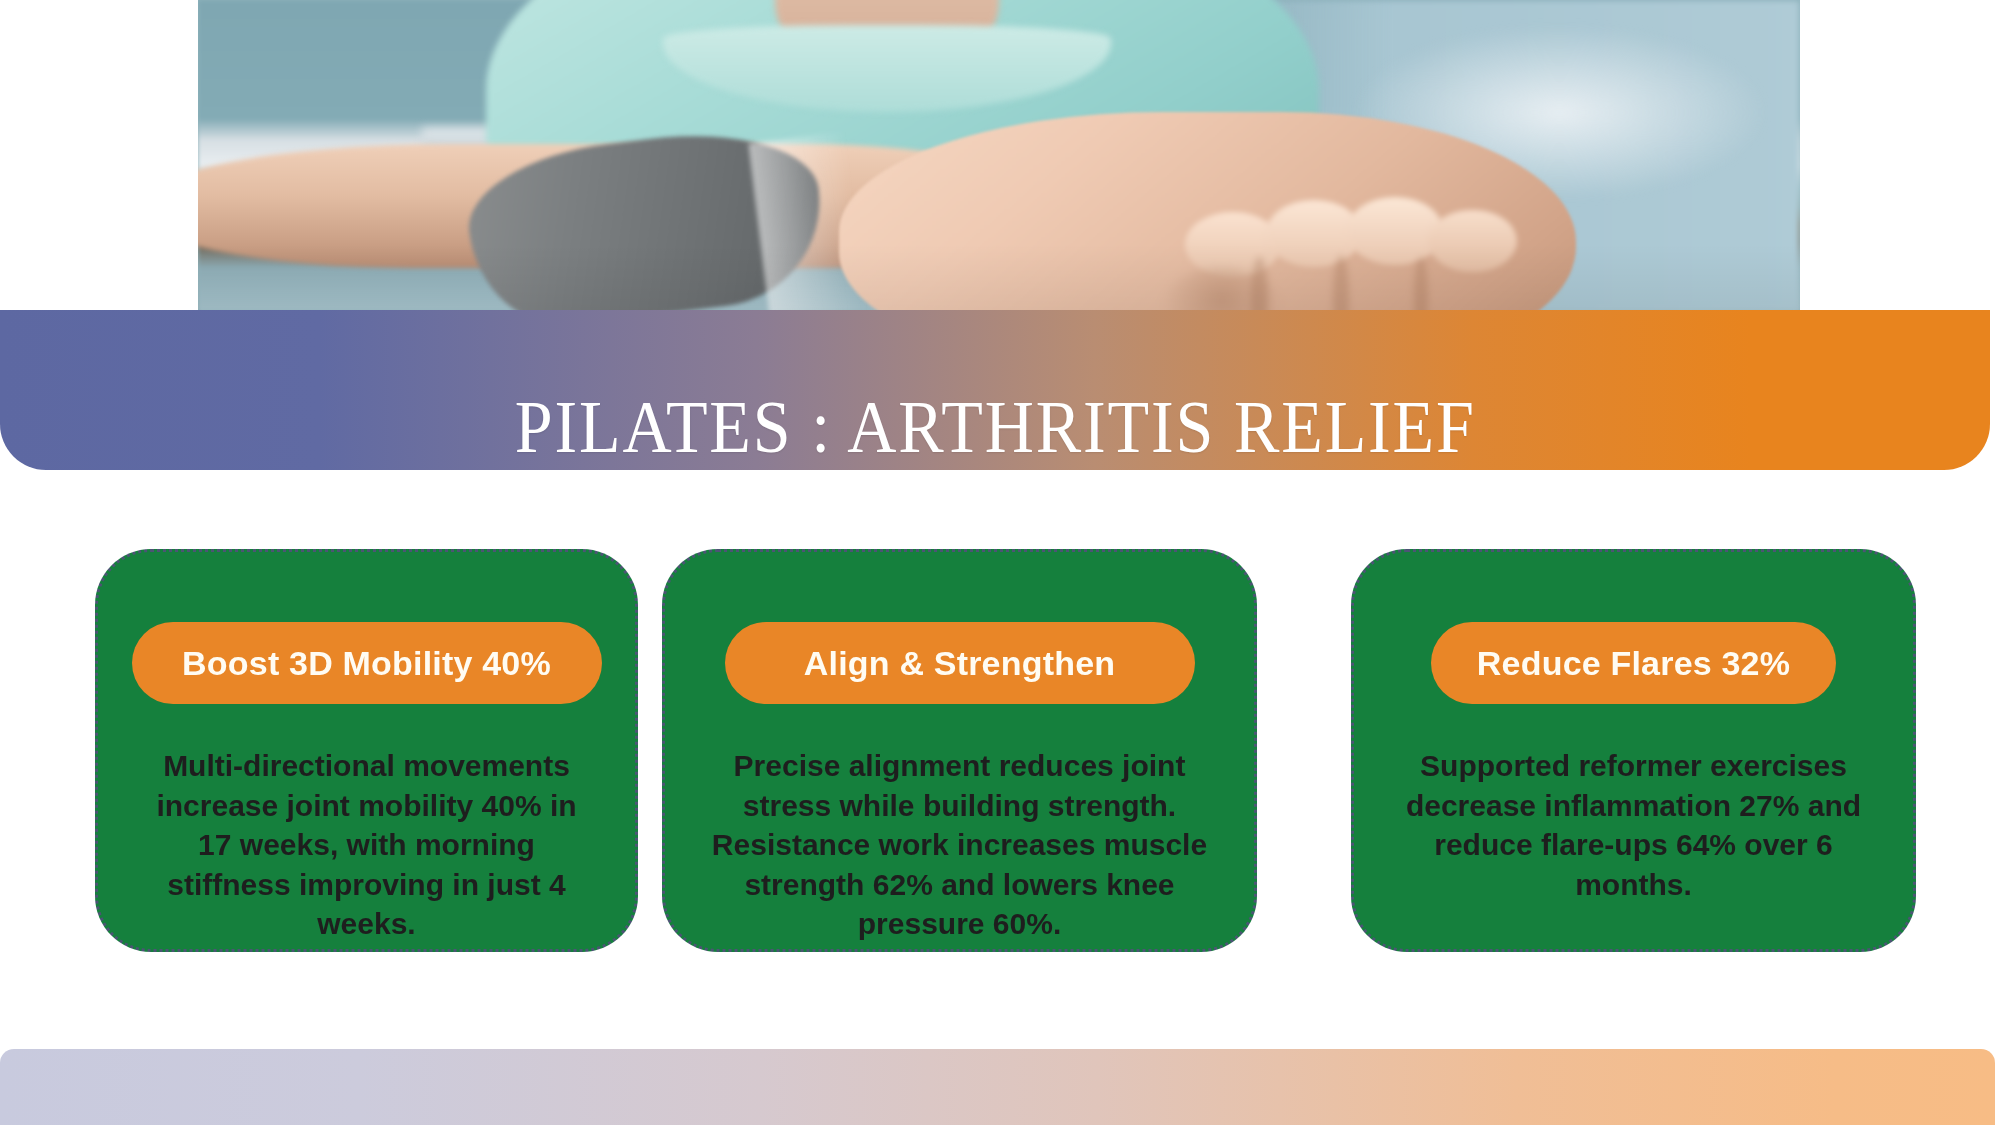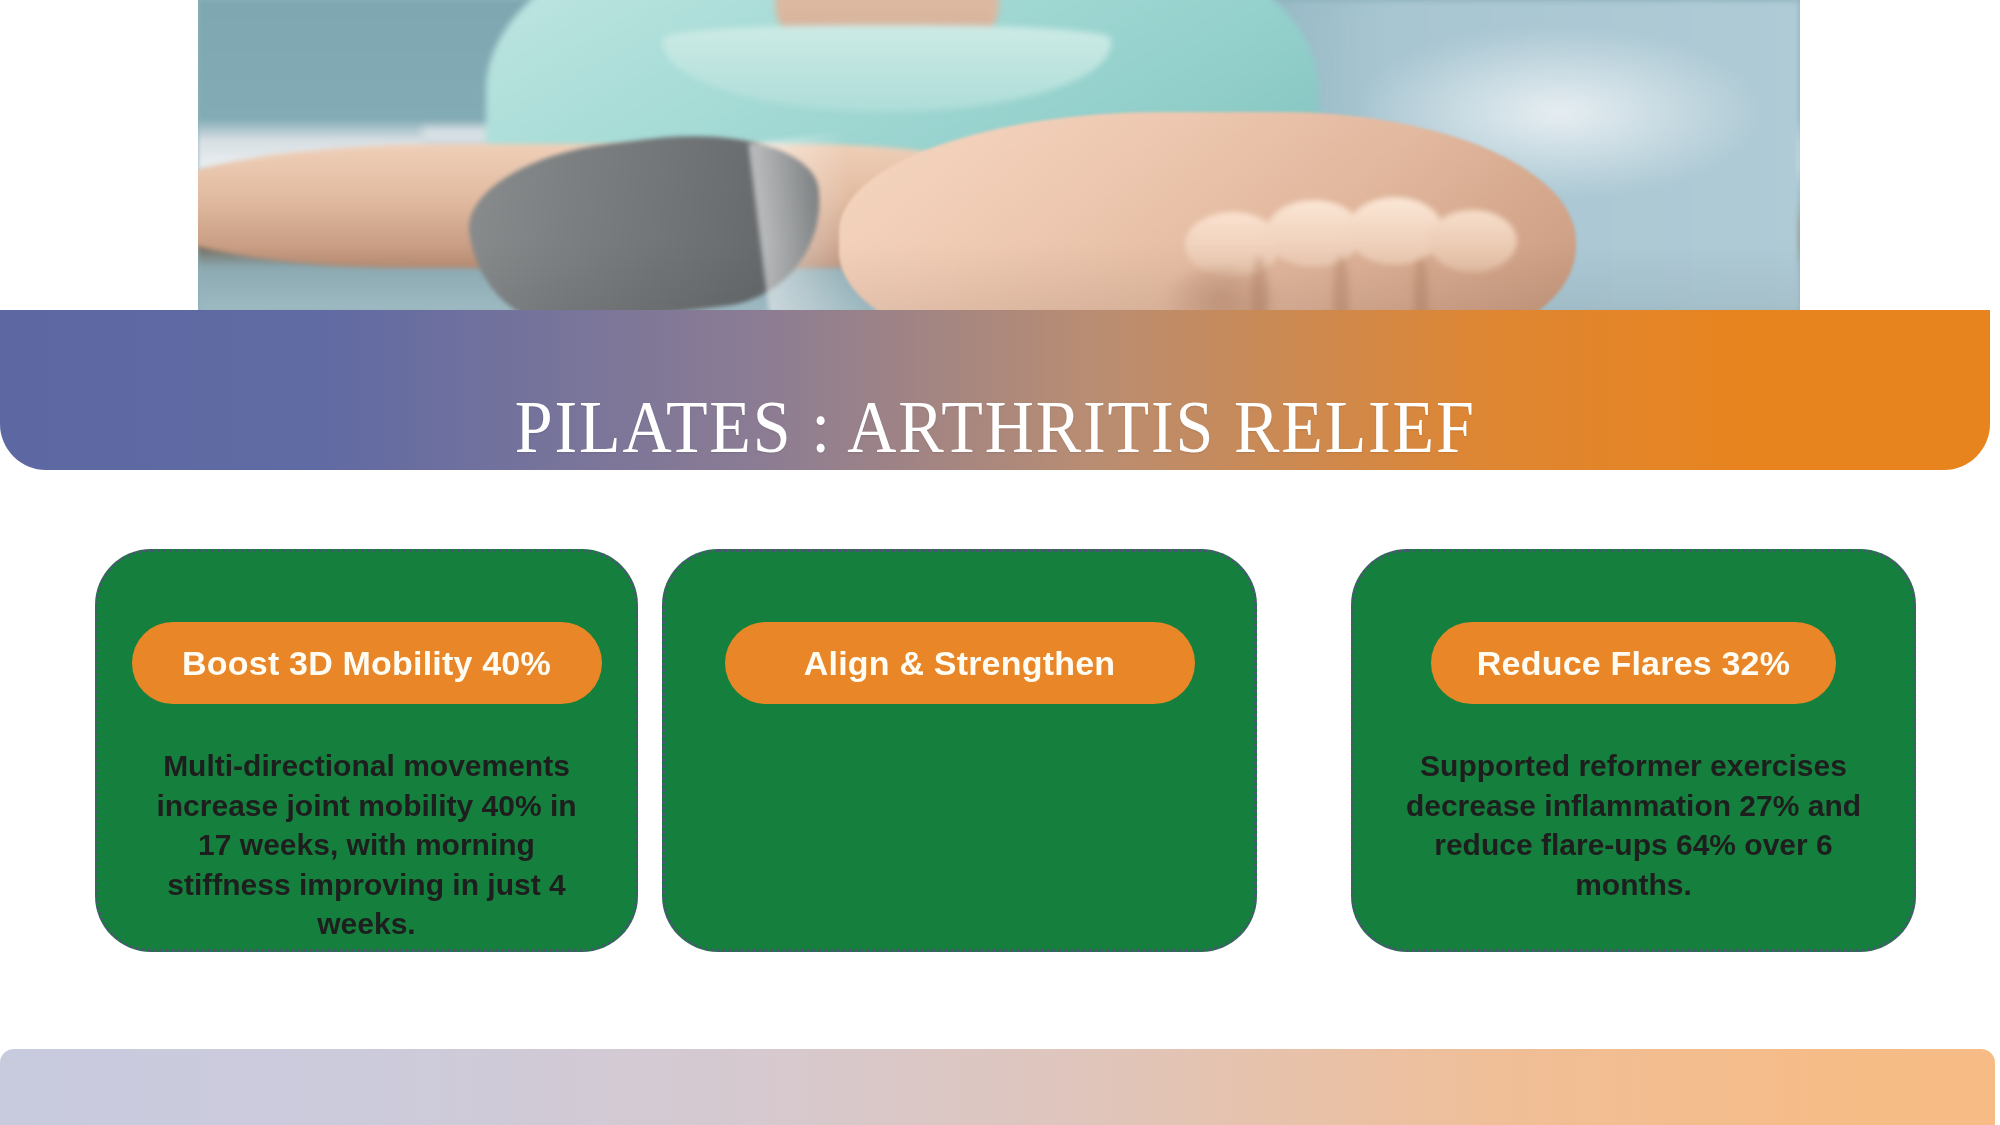--- a/index.html
+++ b/index.html
@@ -281,20 +281,21 @@
 
 <div class="cards">
 
   <div class="card" id="card-0">
     <div class="pill">Boost 3D Mobility 40%</div>
     <div class="card-body">Multi-directional movements increase joint mobility 40% in 17 weeks, with morning stiffness improving in just 4 weeks.</div>
   </div>
 
   <div class="card" id="card-1">
     <div class="pill">Align &amp; Strengthen</div>
+    <div class="card-body">Precise alignment reduces joint stress while building strength. Resistance work increases muscle strength 62% and lowers knee pressure 60%.</div>
   </div>
 
   <div class="card" id="card-2">
     <div class="pill">Reduce Flares 32%</div>
     <div class="card-body">Supported reformer exercises decrease inflammation 27% and reduce flare-ups 64% over 6 months.</div>
   </div>
 
 </div>
 
 <div class="bottom-banner"></div>

